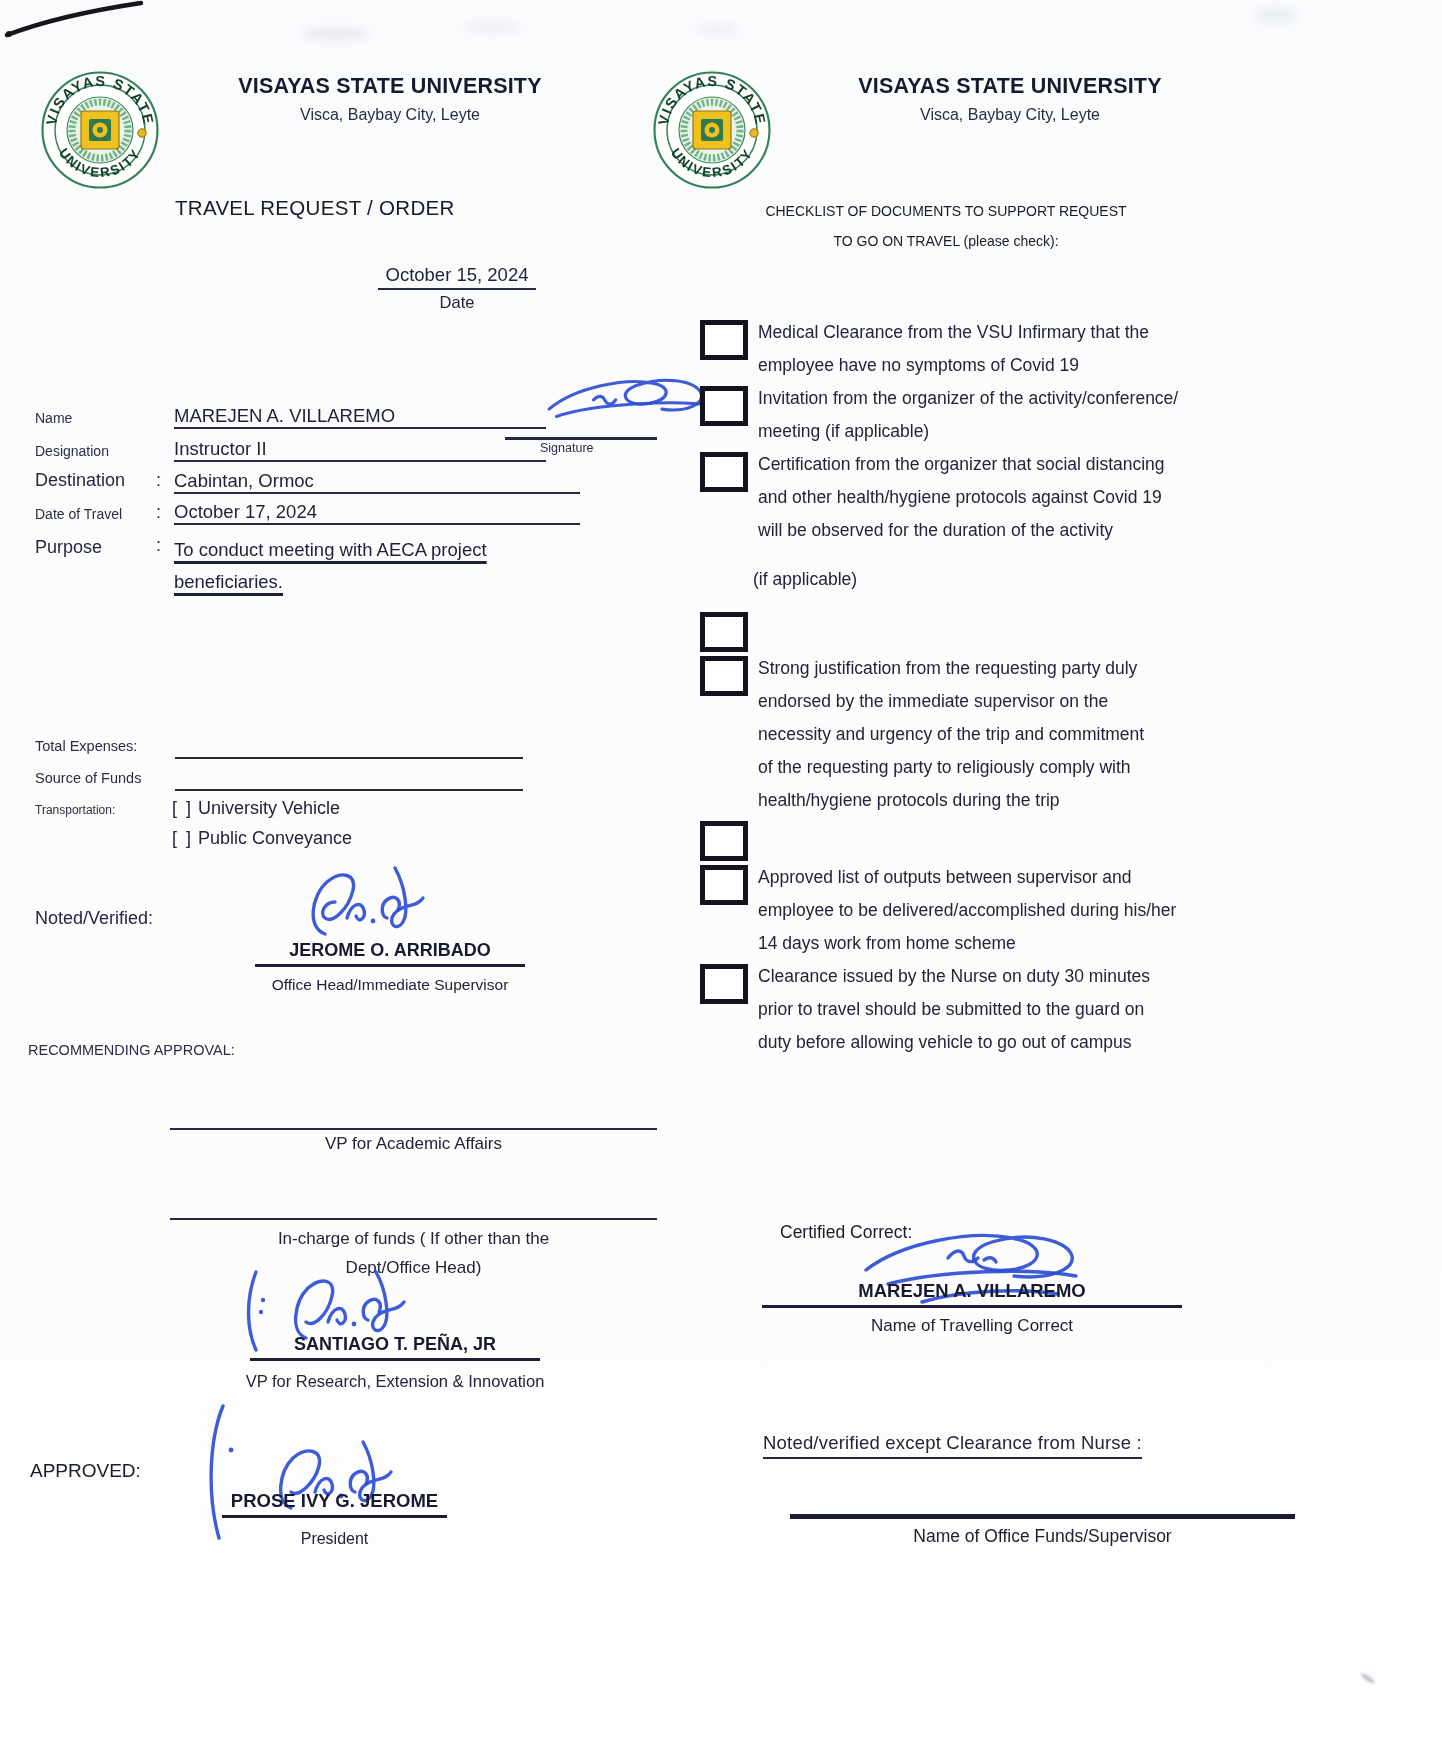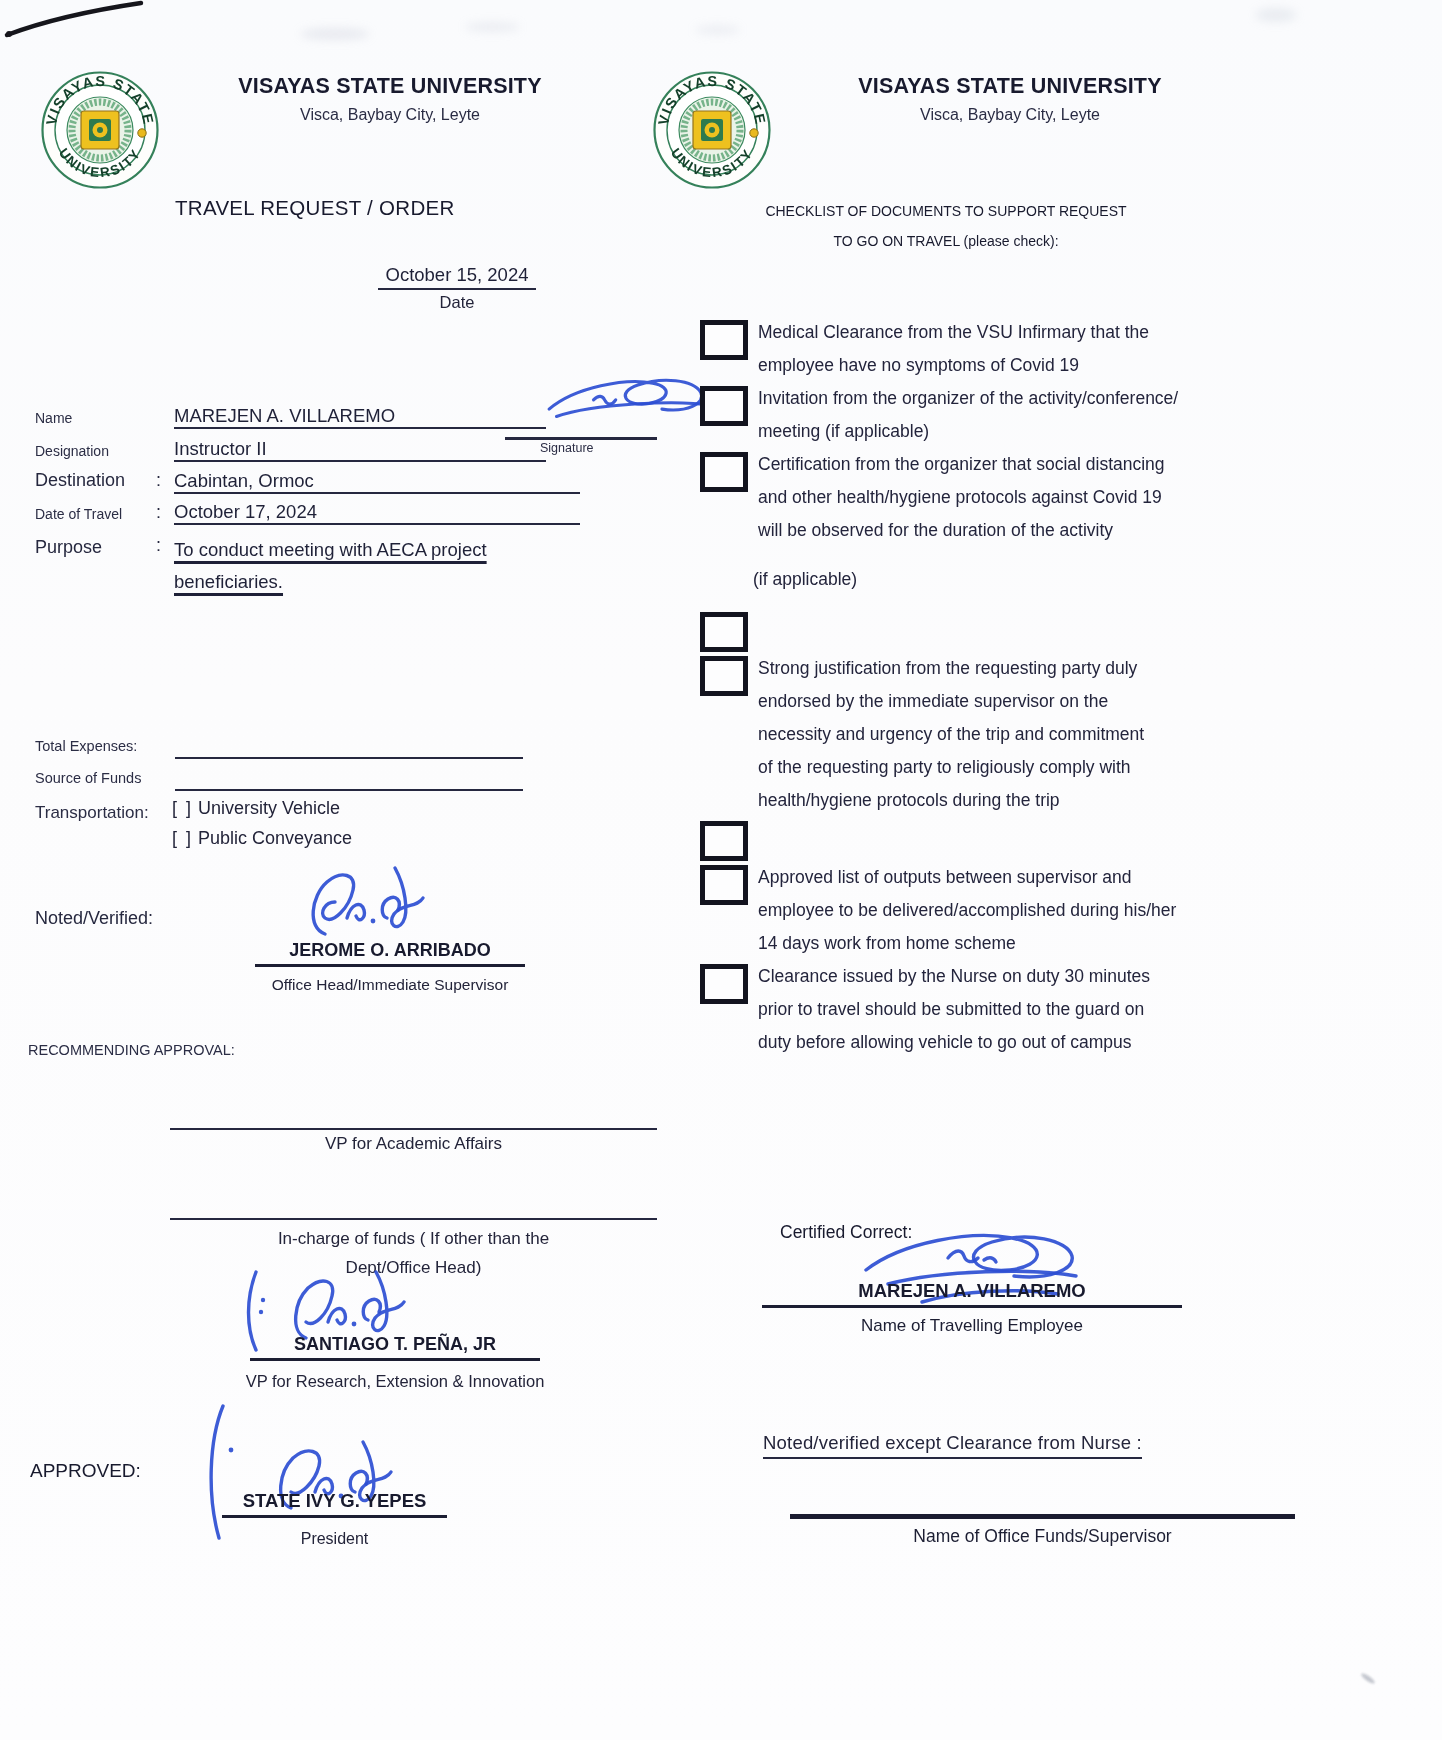--- a/index.html
+++ b/index.html
@@ -104,21 +104,21 @@
   <svg class="abs" style="left:538px;top:348px" width="185" height="100" viewBox="0 0 200 100">
     <path class="sig-blue" d="M12,62 C40,38 96,28 124,34 C146,38 142,52 120,56 C94,60 84,44 108,36 C134,27 168,30 176,44 C182,56 160,66 134,62"></path>
     <path class="sig-blue" d="M20,70 C60,56 150,52 188,58"></path>
     <path class="sig-blue" d="M60,52 c6,-6 10,-4 12,0 c3,6 8,6 12,0"></path>
   </svg>
 
   <div class="abs small-lbl" style="left:35px;top:738px;font-size:14.5px">Total Expenses:</div>
   <div class="hline" style="left:175px;top:757px;width:348px"></div>
   <div class="abs small-lbl" style="left:35px;top:770px;font-size:14.5px">Source of Funds</div>
   <div class="hline" style="left:175px;top:789px;width:348px"></div>
-  <div class="abs small-lbl" style="left:35px;top:803px;font-size:17px">Transportation:</div>
+  <div class="abs small-lbl" style="left:35px;top:803px;font-size:12px">Transportation:</div>
 
   <div class="abs" style="left:172px;top:798px;font-size:18px">
     <span style="letter-spacing:2px">[ ]</span>
     <span>University Vehicle</span>
   </div>
   <div class="abs" style="left:172px;top:828px;font-size:18px">
     <span style="letter-spacing:2px">[ ]</span>
     <span>Public Conveyance</span>
   </div>
 
@@ -158,21 +158,21 @@
   <div class="abs b" style="left:30px;top:1460px;font-size:19px;color:#181a2e">APPROVED:</div>
   <svg class="abs" style="left:195px;top:1388px" width="235" height="165" viewBox="0 0 235 165">
     <path class="sig-blue" d="M28,18 C14,52 12,108 24,150"></path>
     <circle class="sig-dot" cx="36" cy="62" r="2.4"></circle>
     <path class="sig-blue" d="M96,120 C80,114 84,84 98,70 C112,58 128,62 124,78 C120,94 104,110 96,104"></path>
     <path class="sig-blue" d="M120,104 C124,90 134,86 137,96 C139,104 132,110 129,102"></path>
     <circle class="sig-dot" cx="146" cy="108" r="2.4"></circle>
     <path class="sig-blue" d="M160,104 C154,102 153,90 161,85 C169,80 175,87 171,96"></path>
     <path class="sig-blue" d="M168,54 C178,72 182,98 176,108 C170,118 160,110 167,100 C175,89 190,94 196,84"></path>
   </svg>
-  <div class="abs name-line" style="left:222px;top:1490px;width:225px;font-size:18.5px">STATE IVY G. YEPES</div>
+  <div class="abs name-line" style="left:222px;top:1490px;width:225px;font-size:18.5px">PROSE IVY G. JEROME</div>
   <div class="abs ctr" style="left:222px;top:1530px;width:225px;font-size:16px">President</div>
 
   <svg class="abs" style="left:652px;top:68px" width="120" height="124">
       <use href="#vsu-seal"></use>
     </svg>
 
   <div class="abs uni-name ctr" style="left:790px;top:74px;width:440px">VISAYAS STATE UNIVERSITY</div>
   <div class="abs uni-addr ctr" style="left:790px;top:106px;width:440px">Visca, Baybay City, Leyte</div>
 
   <div class="abs b ctr pre" style="left:650px;top:196px;width:592px;font-size:14px;line-height:30px;color:#181a2e">CHECKLIST OF DOCUMENTS TO SUPPORT REQUEST
@@ -225,20 +225,20 @@
   </div>
 
   <div class="abs b" style="left:780px;top:1222px;font-size:17.5px;color:#181a2e">Certified Correct:</div>
   <svg class="abs" style="left:852px;top:1212px" width="235" height="100" viewBox="0 0 235 100">
     <path class="sig-blue" d="M14,58 C50,30 120,18 160,26 C196,33 192,54 158,58 C120,62 108,40 140,30 C176,19 216,28 220,44 C223,58 196,68 162,64"></path>
     <path class="sig-blue" d="M36,72 C90,58 180,56 224,64"></path>
     <path class="sig-blue" d="M96,46 c8,-10 14,-8 16,-2 c2,6 8,8 14,2 m6,2 c6,-4 10,-2 12,2"></path>
     <path class="sig-blue" d="M70,90 C110,78 170,76 206,82" opacity=".8"></path>
   </svg>
   <div class="abs name-line" style="left:762px;top:1280px;width:420px;font-size:18.5px">MAREJEN A. VILLAREMO</div>
-  <div class="abs ctr b" style="left:762px;top:1316px;width:420px;font-size:17px;color:#1c1e33">Name of Travelling Employee</div>
+  <div class="abs ctr b" style="left:762px;top:1316px;width:420px;font-size:17px;color:#1c1e33">Name of Travelling Correct</div>
 
   <div class="abs" style="left:763px;top:1432px;font-size:18.5px;letter-spacing:.2px;border-bottom:2.5px solid #262840;padding-bottom:3px">Noted/verified except Clearance from Nurse :</div>
 
   <div class="hline thick" style="left:790px;top:1514px;width:505px"></div>
   <div class="abs ctr b" style="left:790px;top:1526px;width:505px;font-size:17.5px;color:#1c1e33">Name of Office Funds/Supervisor</div>
 
 </div>
 
 </body></html>

